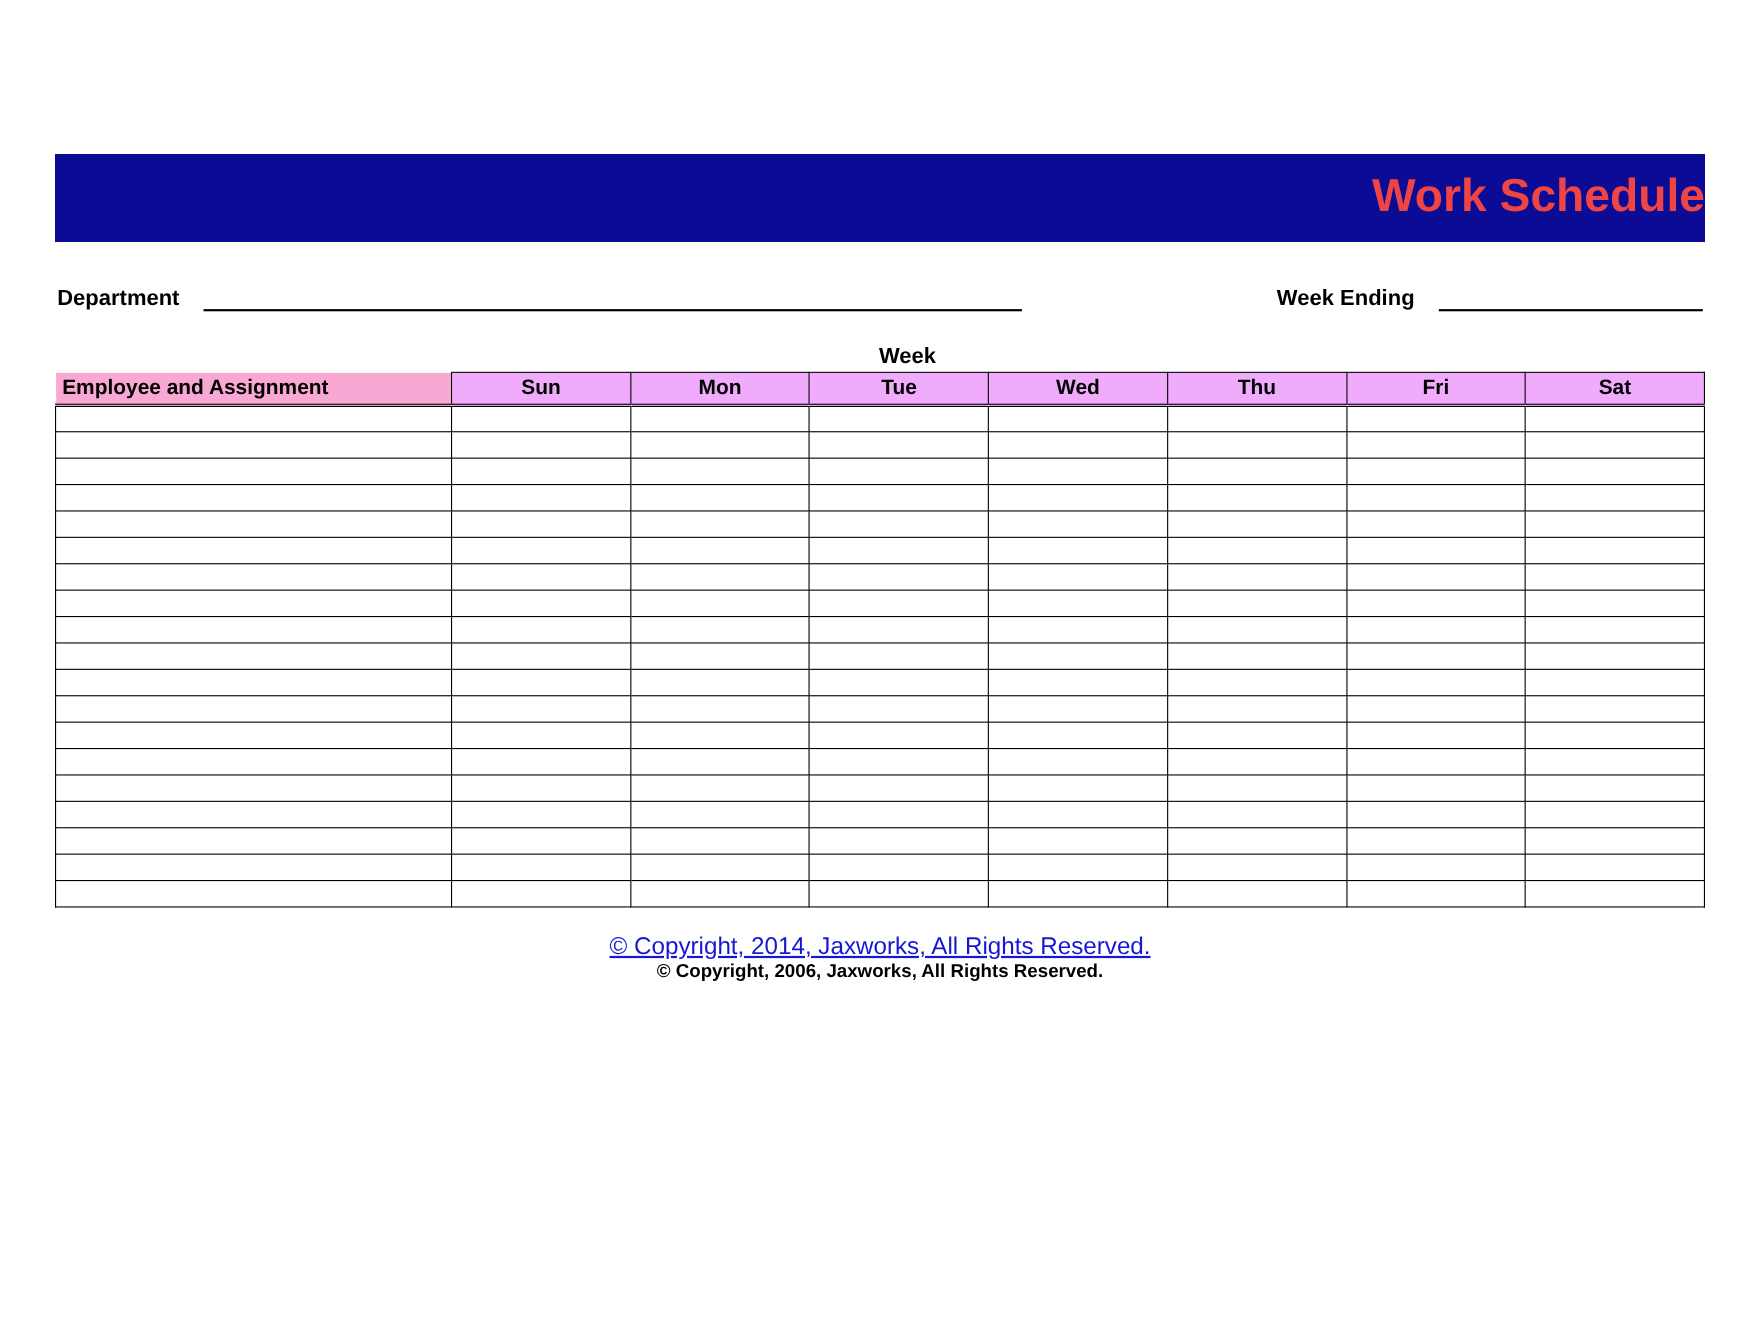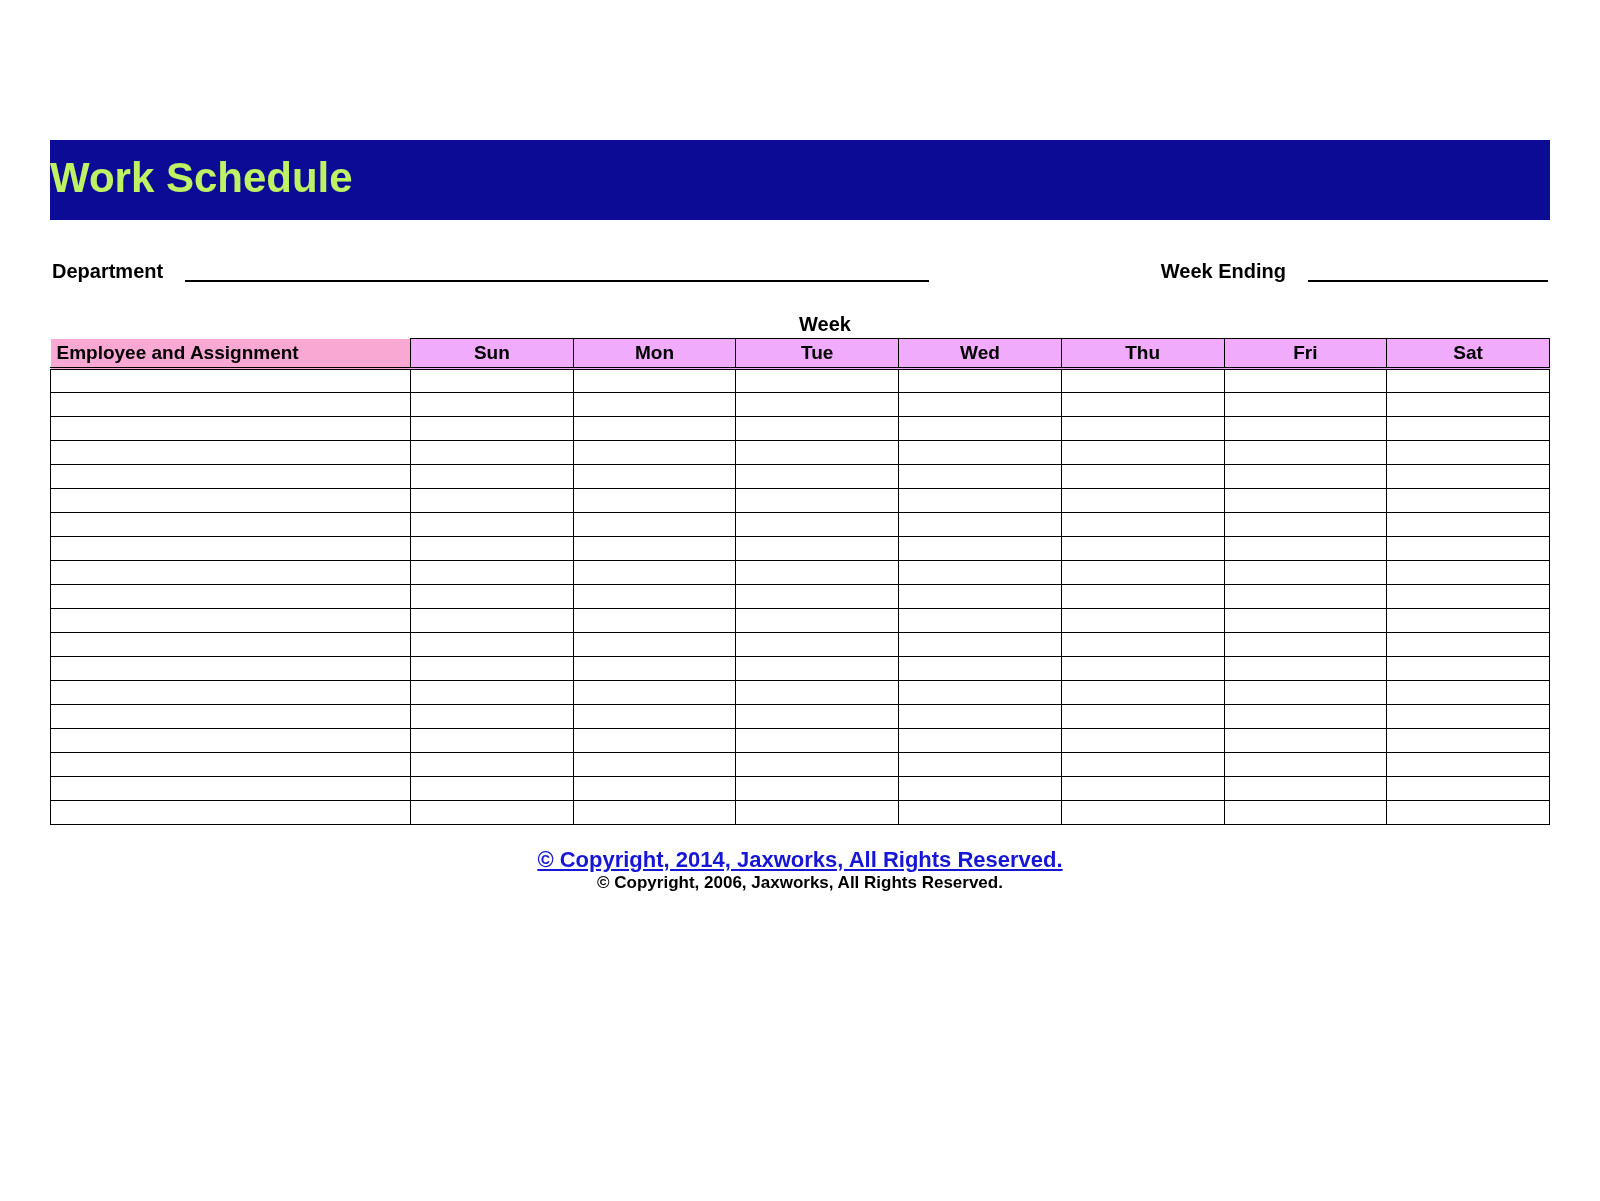--- a/index.html
+++ b/index.html
@@ -9,30 +9,30 @@
     }
     body {
       font-family: Arial, Helvetica, sans-serif;
       background: #ffffff;
       width: 1600px;
       height: 1201px;
       padding: 140px 50px 0 50px;
     }
     .title-bar {
       background: #0b0b96;
-      color: #bef264;
+      color: #ef4444;
       font-weight: bold;
       font-size: 42px;
-      text-align: left;
+      text-align: right;
       padding: 14px 0 18px 0;
       margin-bottom: 40px;
     }
     .meta-row {
       display: flex;
-      align-items: flex-start;
+      align-items: flex-end;
       font-weight: bold;
       font-size: 20px;
       color: #000000;
       margin-bottom: 30px;
       padding: 0 2px;
     }
     .meta-label-dept {
       flex: 0 0 auto;
       padding-right: 22px;
     }
@@ -98,21 +98,21 @@
     }
     col.c-emp { width: 360px; }
     col.c-day { width: auto; }
     .footer {
       text-align: center;
       margin-top: 22px;
     }
     .copyright-link {
       color: #1616d6;
       text-decoration: underline;
-      font-weight: bold;
+      font-weight: normal;
       font-size: 22px;
     }
     .copyright-sub {
       color: #000000;
       font-weight: bold;
       font-size: 17px;
     }
   </style>
 </head>
 <body>

